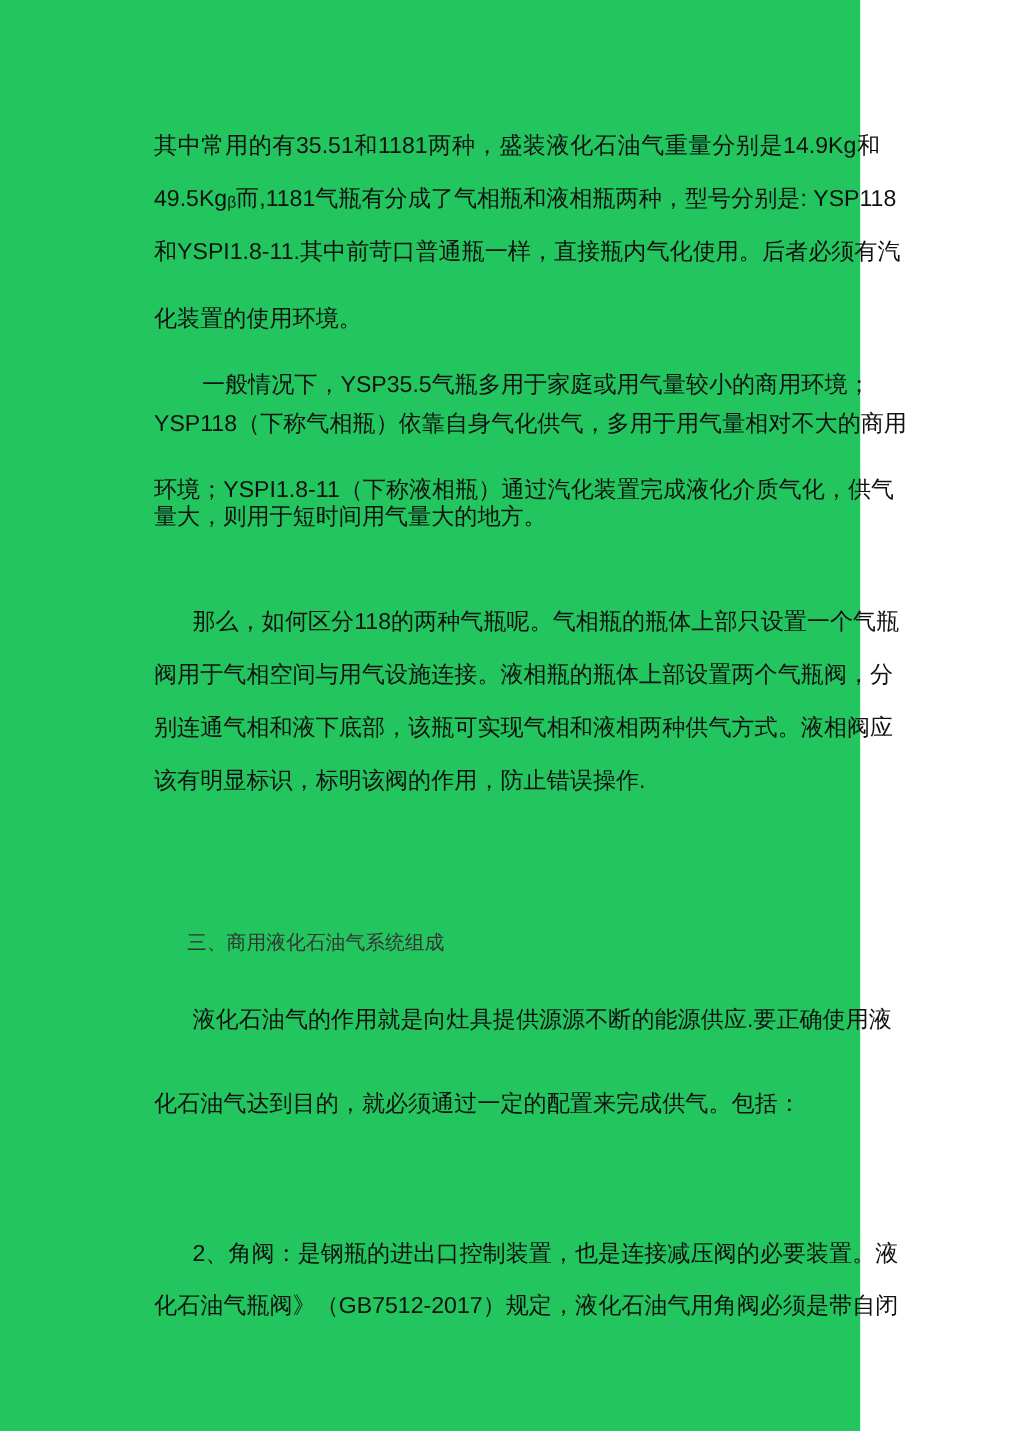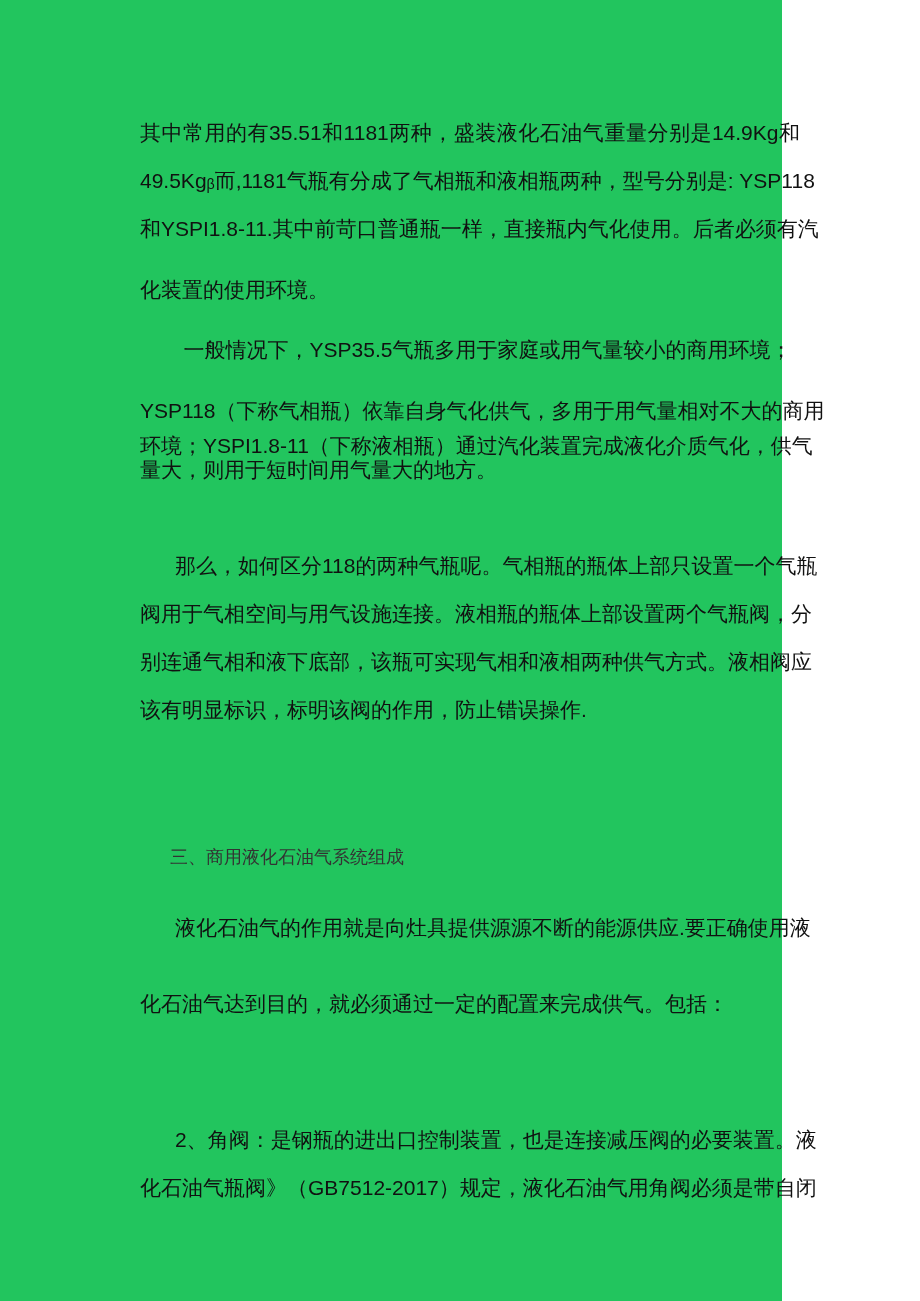--- a/index.html
+++ b/index.html
@@ -58,21 +58,21 @@
 <body>
 
 <div class="page">
 
   <div class="line justify" style="top:118px;">其中常用的有35.51和1181两种，盛装液化石油气重量分别是14.9Kg和</div>
   <div class="line justify" style="top:166px;">49.5Kgᵦ而,1181气瓶有分成了气相瓶和液相瓶两种，型号分别是: YSP118</div>
   <div class="line justify" style="top:214px;">和YSPI1.8-11.其中前苛口普通瓶一样，直接瓶内气化使用。后者必须有汽</div>
   <div class="line" style="top:262px;margin-top:13px;">化装置的使用环境。</div>
 
   <div class="line indent" style="top:335px;text-align:center;">一般情况下，YSP35.5气瓶多用于家庭或用气量较小的商用环境；</div>
-  <div class="line justify" style="top:396px;">YSP118（下称气相瓶）依靠自身气化供气，多用于用气量相对不大的商用</div>
+  <div class="line justify" style="top:371px;">YSP118（下称气相瓶）依靠自身气化供气，多用于用气量相对不大的商用</div>
   <div class="line justify" style="top:431px;">环境；YSPI1.8-11（下称液相瓶）通过汽化装置完成液化介质气化，供气</div>
   <div class="line" style="top:455px;">量大，则用于短时间用气量大的地方。</div>
 
   <div class="line indent justify" style="top:551px;">那么，如何区分118的两种气瓶呢。气相瓶的瓶体上部只设置一个气瓶</div>
   <div class="line justify" style="top:599px;">阀用于气相空间与用气设施连接。液相瓶的瓶体上部设置两个气瓶阀，分</div>
   <div class="line" style="top:695px;">该有明显标识，标明该阀的作用，防止错误操作.</div>
   <div class="line justify" style="top:647px;">别连通气相和液下底部，该瓶可实现气相和液相两种供气方式。液相阀应</div>
 
   <div class="heading">三、商用液化石油气系统组成</div>
 

